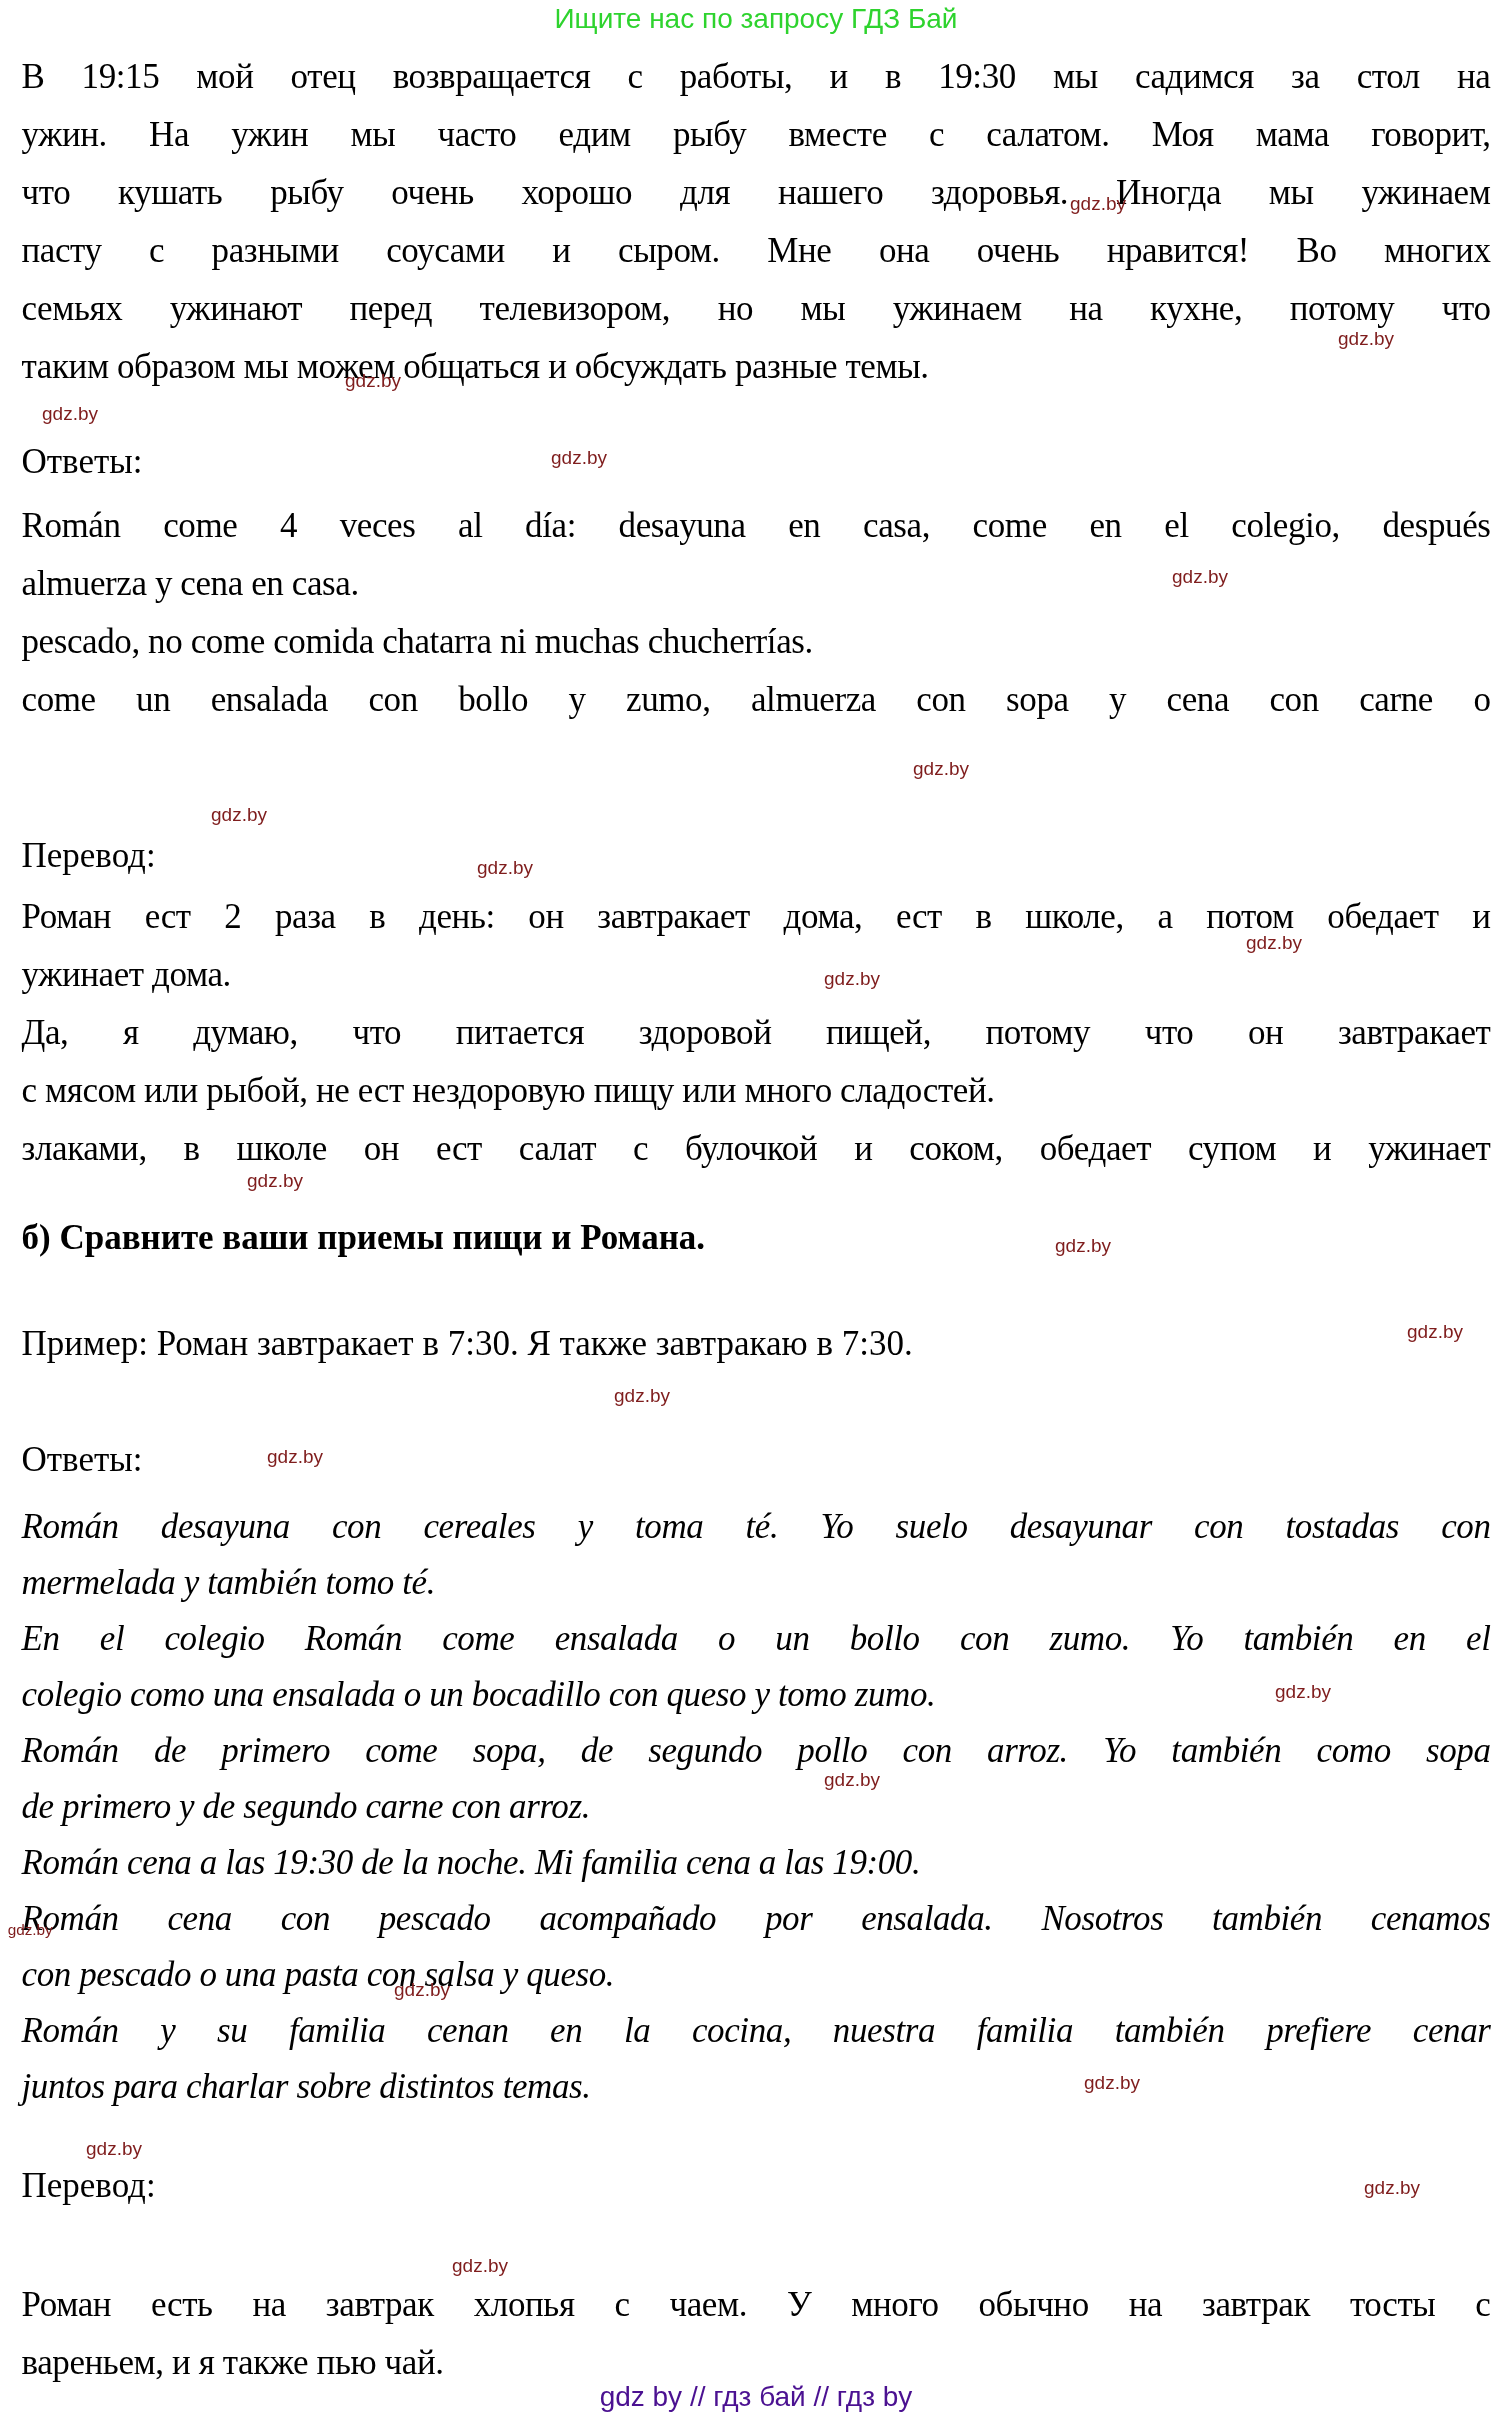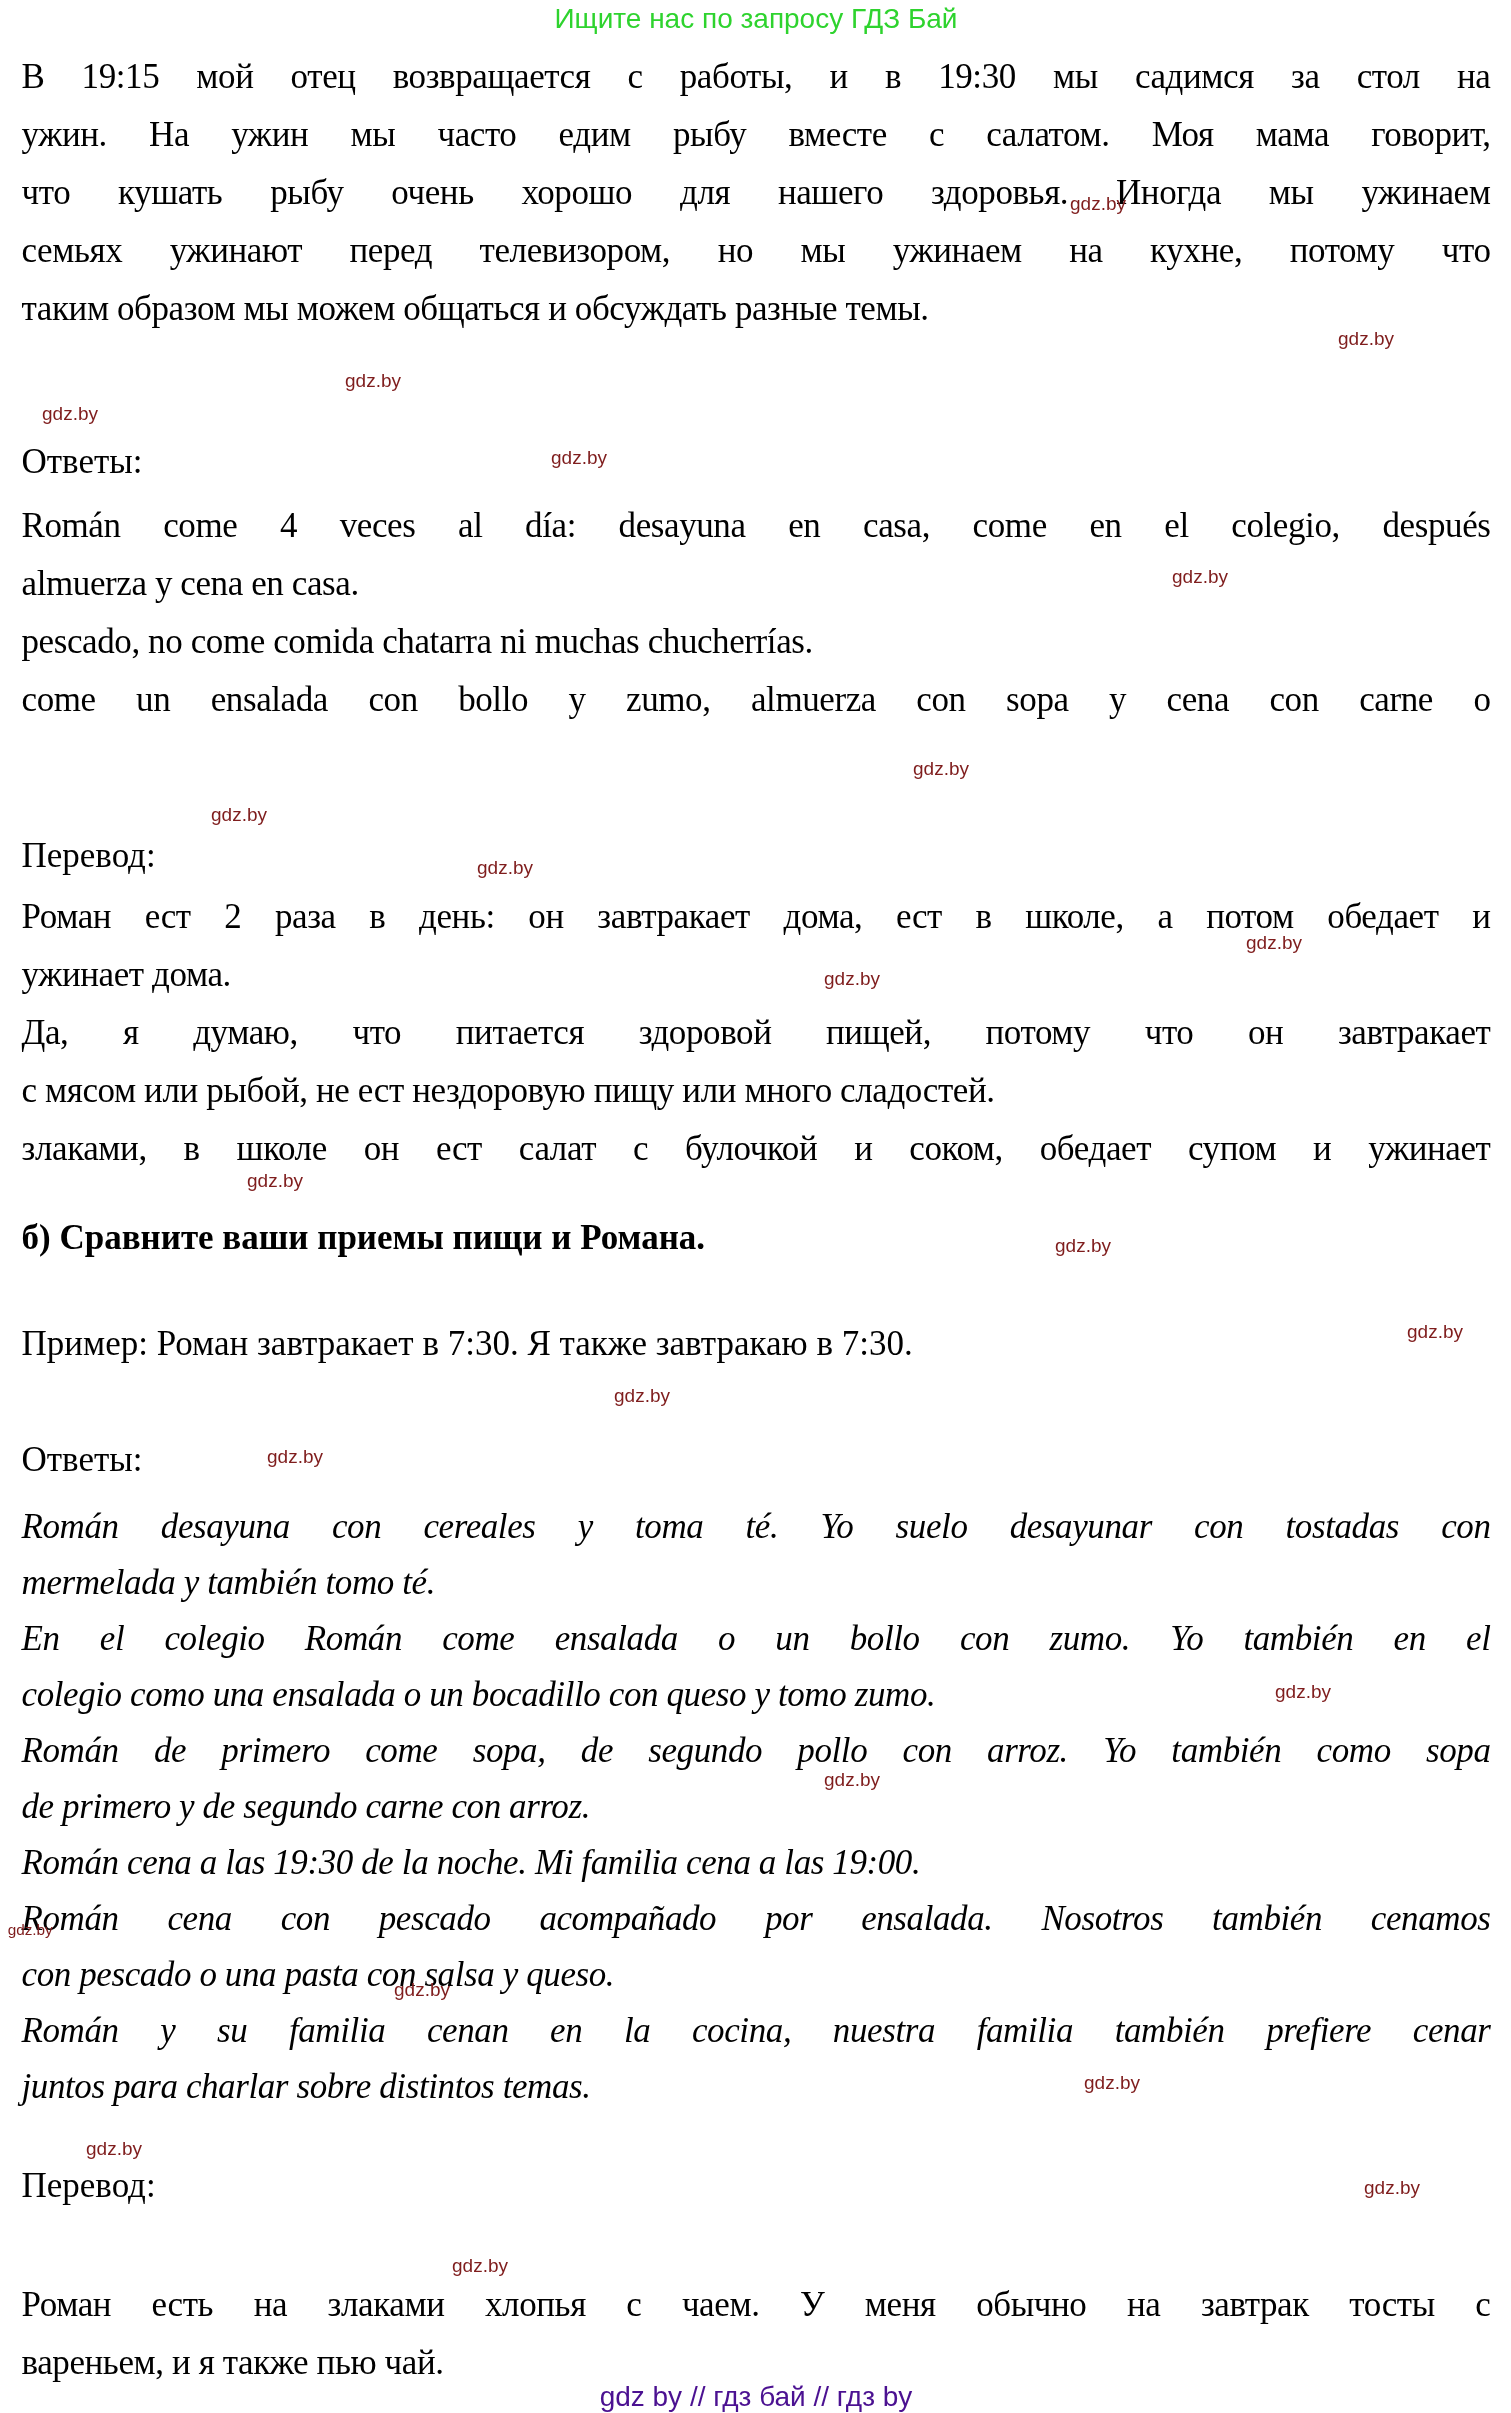--- a/index.html
+++ b/index.html
@@ -51,20 +51,21 @@
 <body>
 
 <div>
 
   <div class="banner-top">Ищите нас по запросу ГДЗ Бай</div>
 
   <div class="sec" style="top:48px">
     <div class="line just">В 19:15 мой отец возвращается с работы, и в 19:30 мы садимся за стол на</div>
     <div class="line just">ужин. На ужин мы часто едим рыбу вместе с салатом. Моя мама говорит,</div>
     <div class="line just">что кушать рыбу очень хорошо для нашего здоровья. Иногда мы ужинаем</div>
+    <div class="line just">пасту с разными соусами и сыром. Мне она очень нравится! Во многих</div>
     <div class="line just">семьях ужинают перед телевизором, но мы ужинаем на кухне, потому что</div>
     <div class="line">таким образом мы можем общаться и обсуждать разные темы.</div>
   </div>
 
   <div class="sec heading" style="top:439px">Ответы:</div>
 
   <div class="sec" style="top:497px">
     <div class="line just">Román come 4 veces al día: desayuna en casa, come en el colegio, después</div>
     <div class="line">almuerza y cena en casa.</div>
     <div class="line">pescado, no come comida chatarra ni muchas chucherrías.</div>
@@ -97,21 +98,21 @@
     <div class="line">Román cena a las 19:30 de la noche. Mi familia cena a las 19:00.</div>
     <div class="line just">Román cena con pescado acompañado por ensalada. Nosotros también cenamos</div>
     <div class="line">con pescado o una pasta con salsa y queso.</div>
     <div class="line just">Román y su familia cenan en la cocina, nuestra familia también prefiere cenar</div>
     <div class="line">juntos para charlar sobre distintos temas.</div>
   </div>
 
   <div class="sec heading" style="top:2163px">Перевод:</div>
 
   <div class="sec" style="top:2276px">
-    <div class="line just">Роман есть на злаками хлопья с чаем. У меня обычно на завтрак тосты с</div>
+    <div class="line just">Роман есть на завтрак хлопья с чаем. У много обычно на завтрак тосты с</div>
     <div class="line">вареньем, и я также пью чай.</div>
   </div>
 
   <span class="wm" style="left:1070px;top:193px">gdz.by</span>
   <span class="wm" style="left:1338px;top:328px">gdz.by</span>
   <span class="wm" style="left:345px;top:370px">gdz.by</span>
   <span class="wm" style="left:42px;top:403px">gdz.by</span>
   <span class="wm" style="left:551px;top:447px">gdz.by</span>
   <span class="wm" style="left:1172px;top:566px">gdz.by</span>
   <span class="wm" style="left:913px;top:758px">gdz.by</span>

